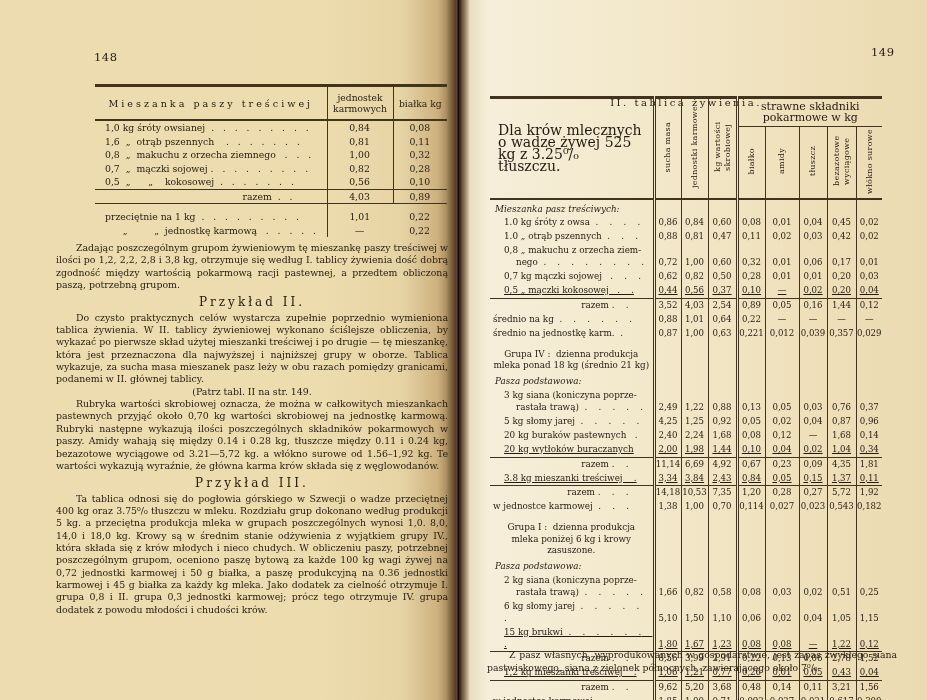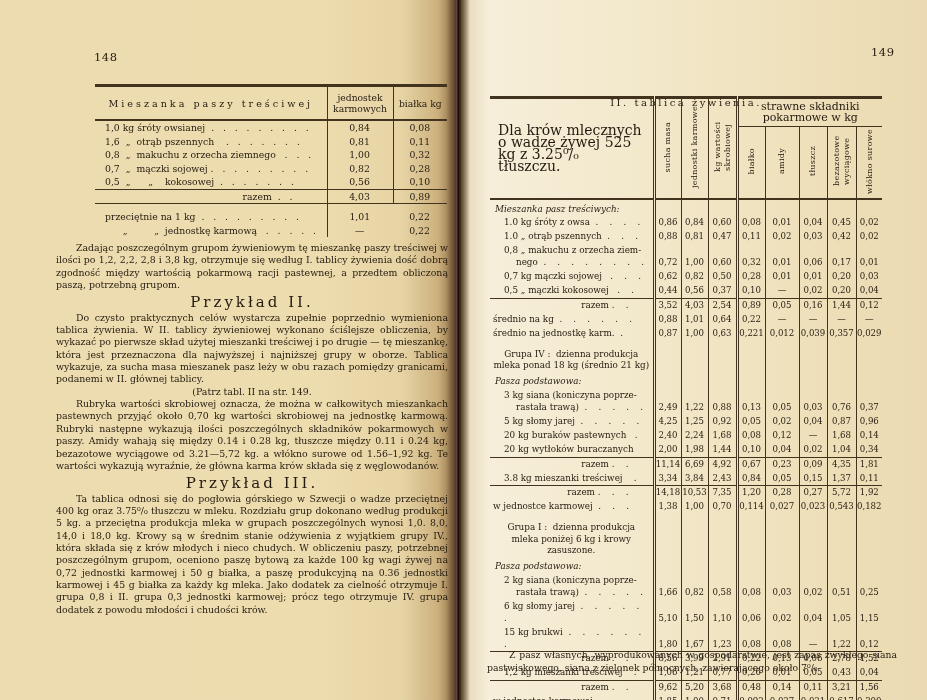--- a/index.html
+++ b/index.html
@@ -41,42 +41,42 @@
   .lt .r-tot .lbl{text-align:right;padding-right:34px;}
   .lt .num{text-align:center;}
   .lt .rule-below td{border-bottom:1.5px solid var(--line);}
   .lt .nomid td:nth-child(3){border-left:none;}
   .lt .gaptop td{padding-top:7px;}
   .lbl div{white-space:pre-wrap;}
 
   
   .left-text{position:absolute;left:56px;top:242px;width:392px;font-size:9.4px;line-height:12.35px;text-align:justify;}
   .left-text p{margin:0;text-indent:20px;}
-  .ex-head{text-align:center;text-indent:0!important;letter-spacing:3px;margin:5px 0 3px 0!important;font-size:15px;}
+  .ex-head{text-align:center;text-indent:0!important;letter-spacing:3px;margin:5px 0 3px 0!important;font-size:12px;}
   .patrz{text-align:center;text-indent:0!important;}
 
   
   .rt-title{position:absolute;left:490px;top:97px;width:392px;text-align:center;font-size:10px;letter-spacing:2.5px;}
   .rt{position:absolute;left:490px;top:96px;width:392px;border-top:3px solid var(--line);font-size:8.8px;}
   .rt th{font-weight:normal;}
   .rt thead tr:first-child{height:28px;}
   .rt thead tr.rt-sub{height:72px;}
   .rt th.rt-vert{vertical-align:middle;text-align:center;padding:0;}
   .rt .v{display:inline-block;writing-mode:vertical-rl;transform:rotate(180deg);font-size:8px;line-height:9.5px;max-height:92px;letter-spacing:.3px;}
   .rt .rt-sub .v{max-height:68px;}
   .rt .rt-corner{vertical-align:middle;text-align:left;padding:2px 8px;font-size:14px;line-height:12px;border-bottom:2px solid var(--line);}
   .rt .rt-group{vertical-align:middle;text-align:center;font-size:11px;line-height:10.5px;padding:3px 14px;border-bottom:1px solid var(--line);}
   .rt th.rt-vert{border-bottom:2px solid var(--line);}
   .rt td:nth-child(n+2),.rt th.rt-vert{border-left:1px solid var(--line);}
   .rt td:nth-child(2),.rt thead tr:first-child th:nth-child(2){border-left:3px double var(--line);}
   .rt td:nth-child(5),.rt .rt-group,.rt .rt-sub th:first-child{border-left:3px double var(--line);}
   .rt tbody td{vertical-align:bottom;padding:1px 0 1px 0;line-height:11.9px;}
   .rt .lbl{padding-left:14px;overflow:hidden;}
   .rt .num{text-align:center;font-size:8.6px;}
-  .rt .rule-below td{border-bottom:1px solid var(--line);}
+  .rt .rule-below td{border-bottom:1px solid var(--line);text-decoration:underline;}
   .rt .r-tot .lbl{text-align:right;padding-right:24px;}
   .rt .r-sec .lbl{text-align:center;padding:8px 0 1px 0;line-height:11.3px;}
   .rt .r-ital .lbl{font-style:italic;padding-left:5px;padding-top:4px;}
   .rt .flush .lbl{padding-left:3px;}
   .rt .cont{margin-left:12px;}
   .rt .r-sec .cont{margin-left:0;}
 
   .rt-footer{position:absolute;left:487px;top:649px;width:410px;font-size:9.3px;line-height:12.5px;text-align:justify;}
   .rt-footer p{margin:0;text-indent:22px;}
 </style>

